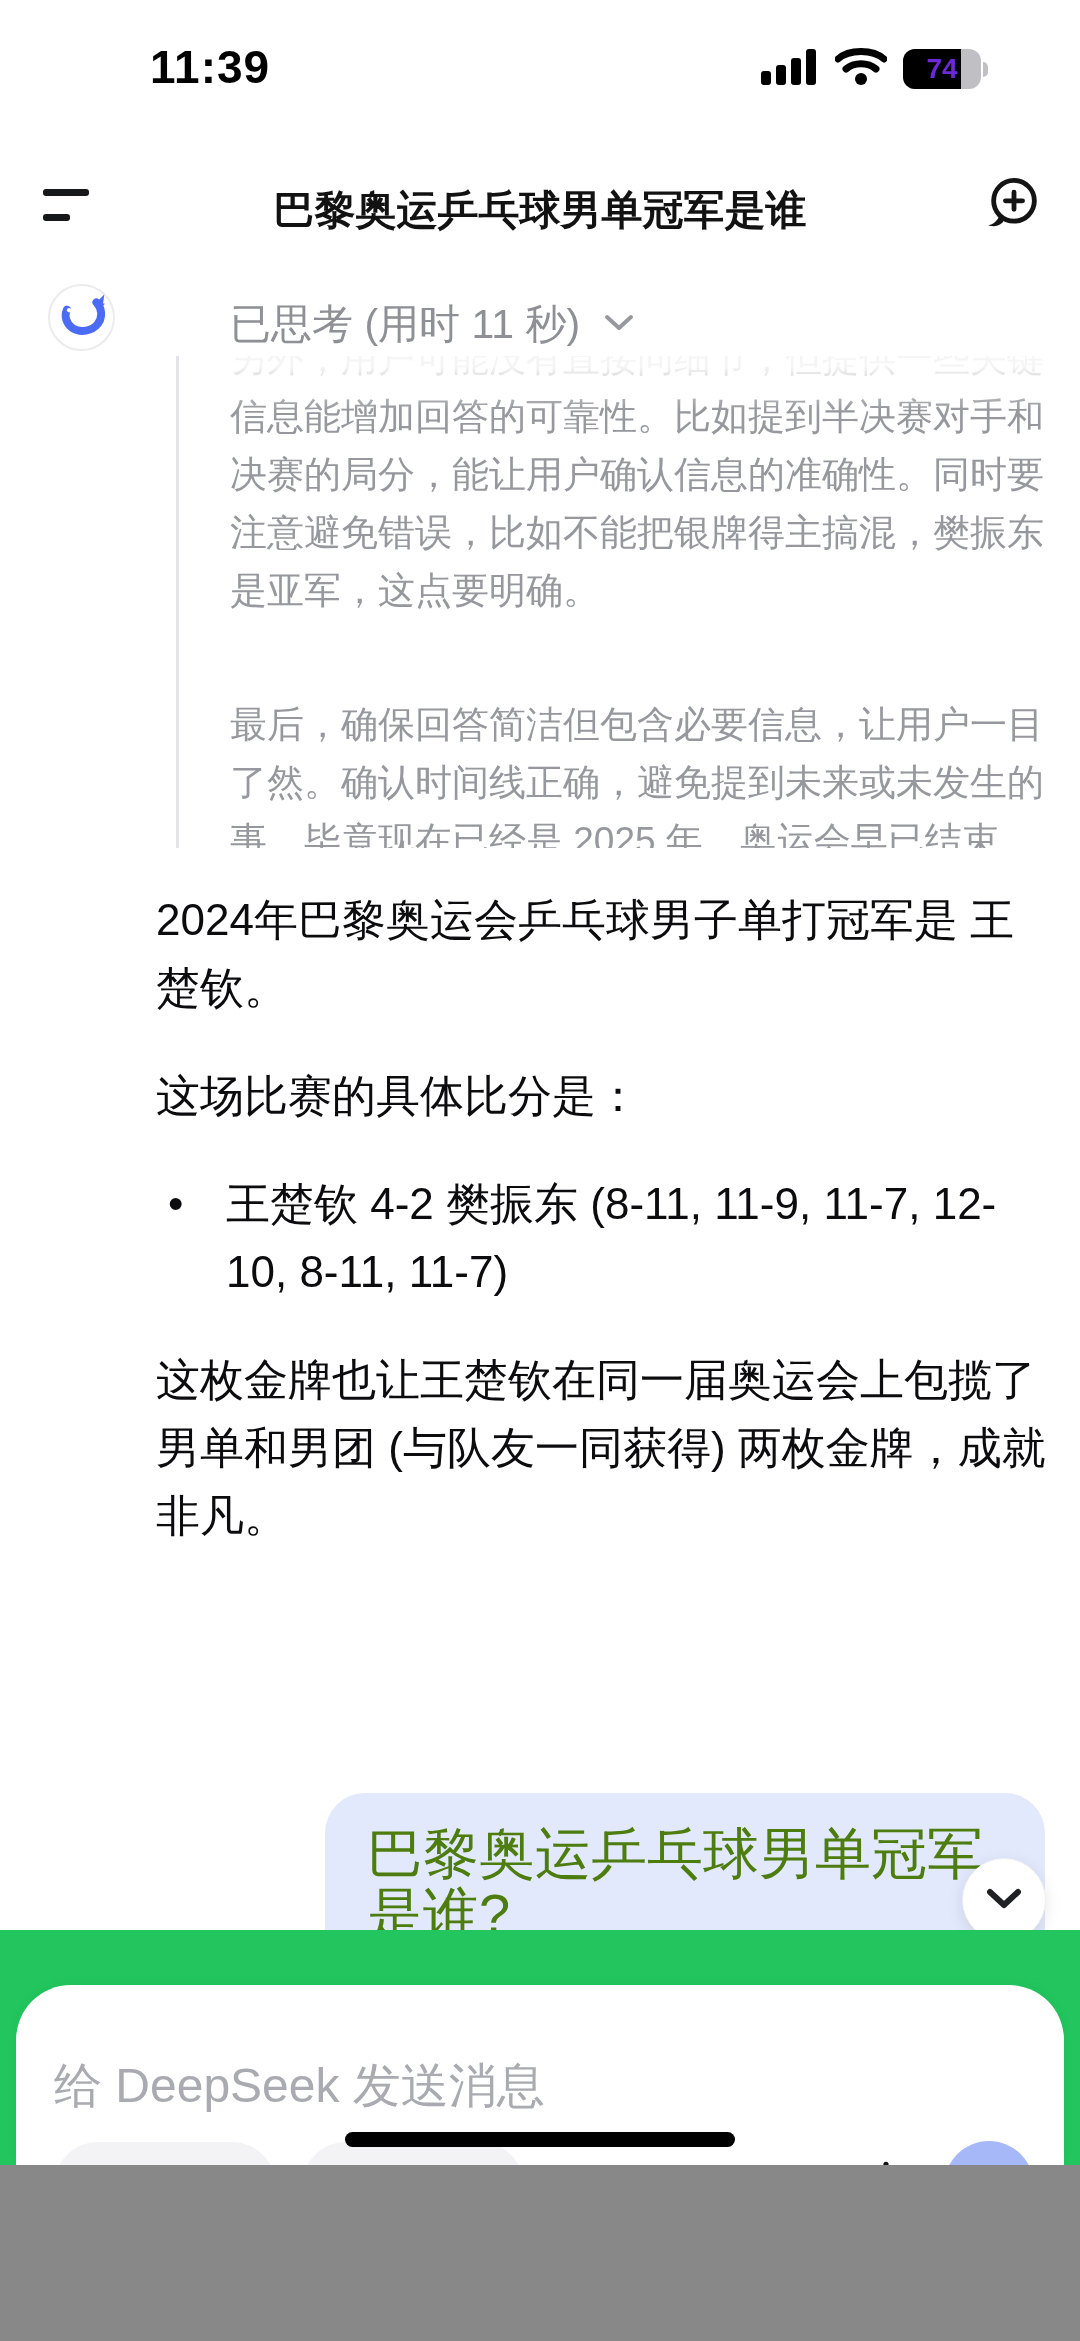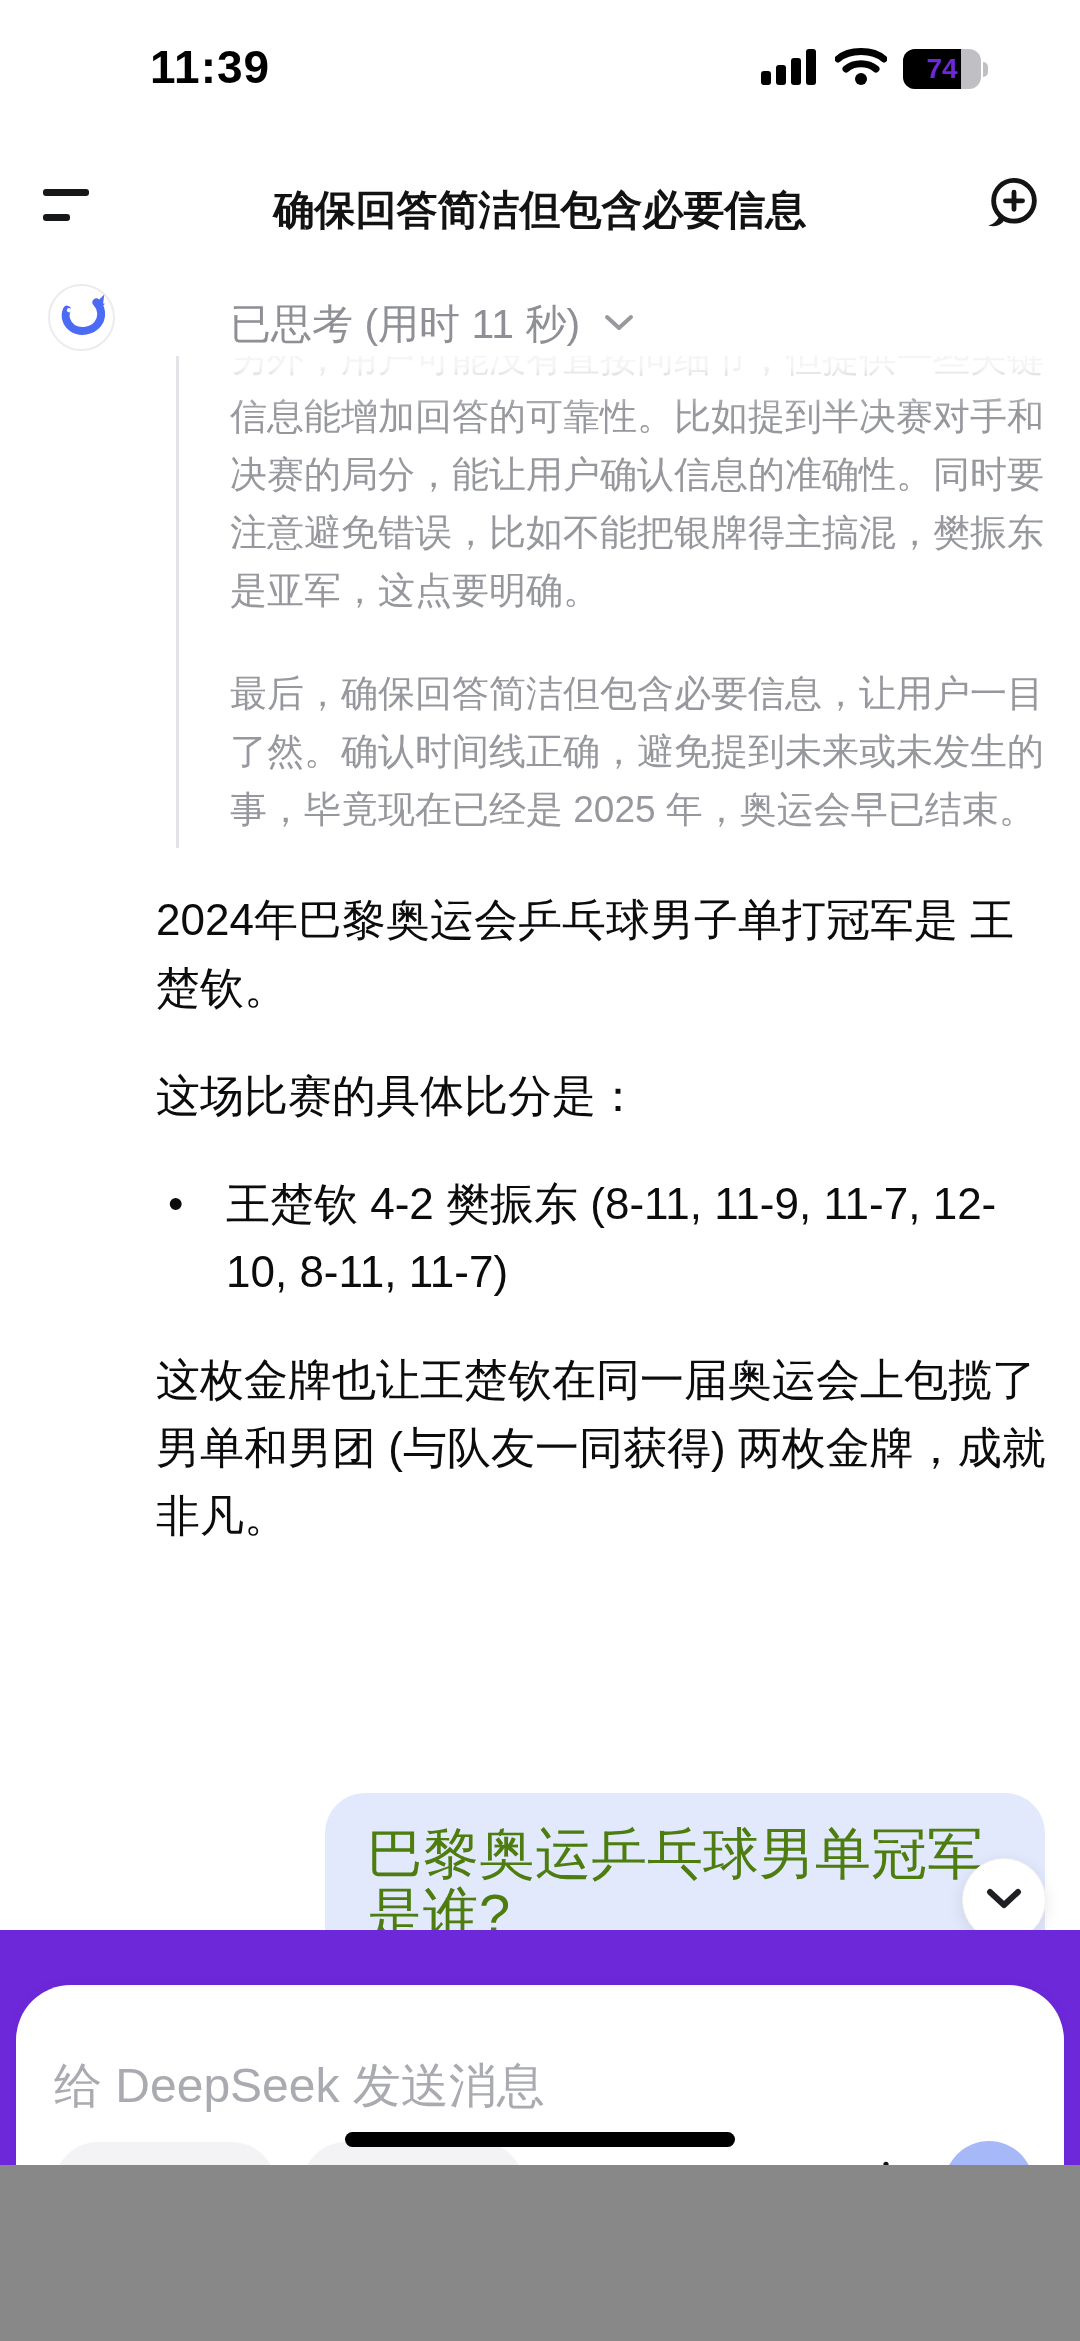--- a/index.html
+++ b/index.html
@@ -25,35 +25,35 @@
   .nav-title{position:absolute;left:120px;right:120px;top:183px;text-align:center;font-size:41px;font-weight:700;color:#121212;white-space:nowrap;}
   .new-chat-btn{position:absolute;right:34px;top:172px;width:64px;height:64px;background:none;border:none;padding:2px;cursor:pointer;}
 
   
   .avatar{position:absolute;left:48px;top:284px;width:67px;height:67px;border-radius:50%;border:2px solid #ECECEE;background:#fff;display:flex;align-items:center;justify-content:center;}
   .think-header{position:absolute;left:230px;top:297px;display:flex;align-items:center;gap:24px;background:none;border:none;padding:0;cursor:pointer;font-family:inherit;}
   .think-label{font-size:41px;color:#8E9095;text-align:center;}
   .think-quote{position:absolute;left:176px;top:356px;width:882px;height:492px;border-left:3px solid #E4E4E8;padding-left:51px;overflow:hidden;}
   .think-text{margin-top:-26px;font-size:37px;line-height:58px;color:#96989D;}
   .think-text p{margin:0;}
-  .think-text p + p{margin-top:45px;}
+  .think-text p + p{margin-top:76px;}
   .think-fade{position:absolute;left:-3px;right:0;top:0;height:54px;background:linear-gradient(rgba(255,255,255,.9) 20%,rgba(255,255,255,0));pointer-events:none;}
 
   .answer{position:absolute;left:156px;top:886px;width:890px;font-size:44px;line-height:68px;color:#0C0C0E;}
   .answer p{margin:0 0 40px 0;}
   .bullet-row{display:flex;padding-left:12px;margin:0 0 40px 0;}
   .bullet-marker{width:58px;flex:none;text-align:left;color:#0C0C0E;}
   .bullet-text{flex:1;}
 
   
   .user-bubble{position:absolute;right:35px;top:1793px;max-width:720px;background:var(--bubble-bg,#E3E9FC);border-radius:40px;padding:31px 42px;font-size:56px;line-height:60px;color:#4d7c0f;}
   .scroll-btn{position:absolute;left:962px;top:1858px;width:84px;height:84px;border-radius:50%;background:#fff;border:1px solid #F1F1F3;box-shadow:0 4px 16px rgba(0,0,0,.10);display:flex;align-items:center;justify-content:center;cursor:pointer;padding:0;}
 
   
-  .composer-area{position:absolute;left:0;right:0;top:1930px;bottom:0;background:#6d28d9;padding-left:43px;}
+  .composer-area{position:absolute;left:0;right:0;top:1930px;bottom:0;background:#22c55e;padding-left:43px;}
   .composer-card{position:absolute;left:16px;right:16px;top:55px;bottom:0;background:#fff;border-radius:55px 55px 0 0;box-shadow:0 -2px 14px rgba(0,0,0,.03);}
   .composer-input{position:absolute;left:38px;right:38px;top:70px;height:60px;border:none;outline:none;background:transparent;font-size:48px;color:#333;font-family:inherit;padding:0;}
   .composer-input::placeholder{color:#A9ABB0;opacity:1;}
   .composer-toolbar{position:absolute;left:38px;right:30px;top:156px;height:90px;display:flex;align-items:center;gap:26px;}
   .pill{height:88px;border-radius:44px;background:#F3F3F5;border:none;display:flex;align-items:center;gap:16px;padding:0 30px;font-size:26px;font-weight:500;color:#17181A;font-family:inherit;cursor:pointer;}
   .toolbar-spacer{flex:1;}
   .plus-btn{width:64px;height:64px;background:none;border:none;display:flex;align-items:center;justify-content:center;cursor:pointer;padding:0;}
   .send-btn{width:90px;height:90px;border-radius:50%;background:var(--send-button,#A7B8F8);border:none;display:flex;align-items:center;justify-content:center;cursor:pointer;flex:none;}
   .home-indicator{position:absolute;left:50%;transform:translateX(-50%);bottom:18px;width:390px;height:15px;border-radius:8px;background:#000;}
 </style>
@@ -93,21 +93,21 @@
   <button class="nav-menu-btn">
     <span>
       <svg width="50" height="36" viewBox="0 0 50 36">
           <g fill="#17181A">
         <rect x="0" y="2" width="46" height="7" rx="3"></rect>
         <rect x="0" y="27" width="27" height="7" rx="3"></rect>
       </g>
         </svg>
     </span>
   </button>
-  <div class="nav-title">确保回答简洁但包含必要信息</div>
+  <div class="nav-title">巴黎奥运乒乓球男单冠军是谁</div>
   <button class="new-chat-btn">
     <span>
       <svg width="60" height="60" viewBox="0 0 56 56">
         <circle cx="28" cy="25" r="19" fill="none" stroke="#141414" stroke-width="4.5"></circle>
         <path d="M14 40 C 12 44 9 47 4 48 C 11 50 16 48 19 43 Z" fill="#141414"></path>
         <path d="M28 17 V33 M20 25 H36" stroke="#141414" stroke-width="4.5" stroke-linecap="round"></path>
       </svg>
     </span>
   </button>
 

